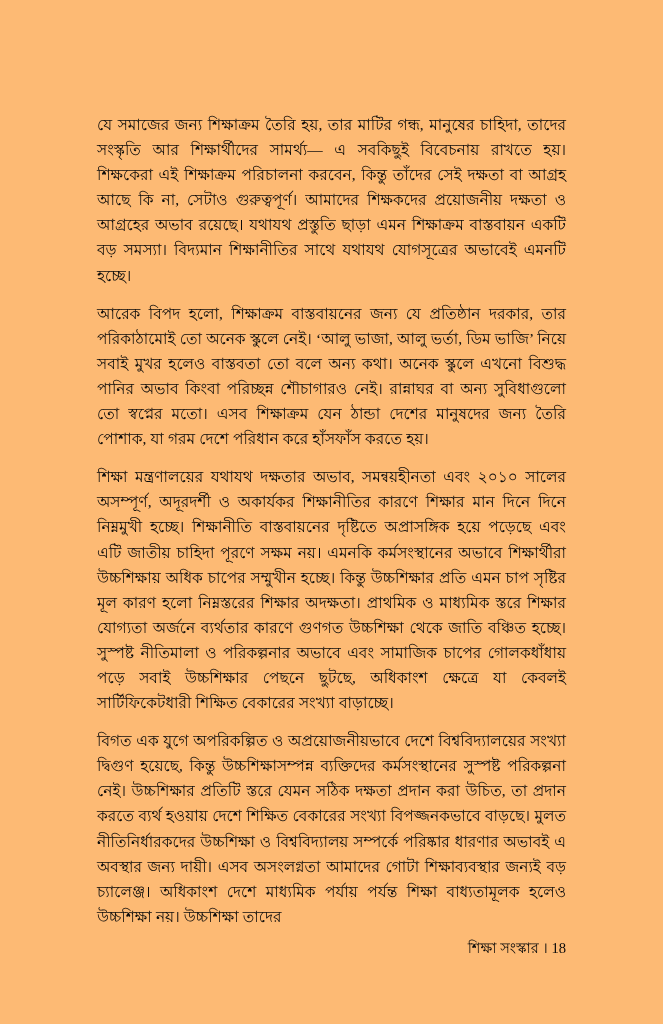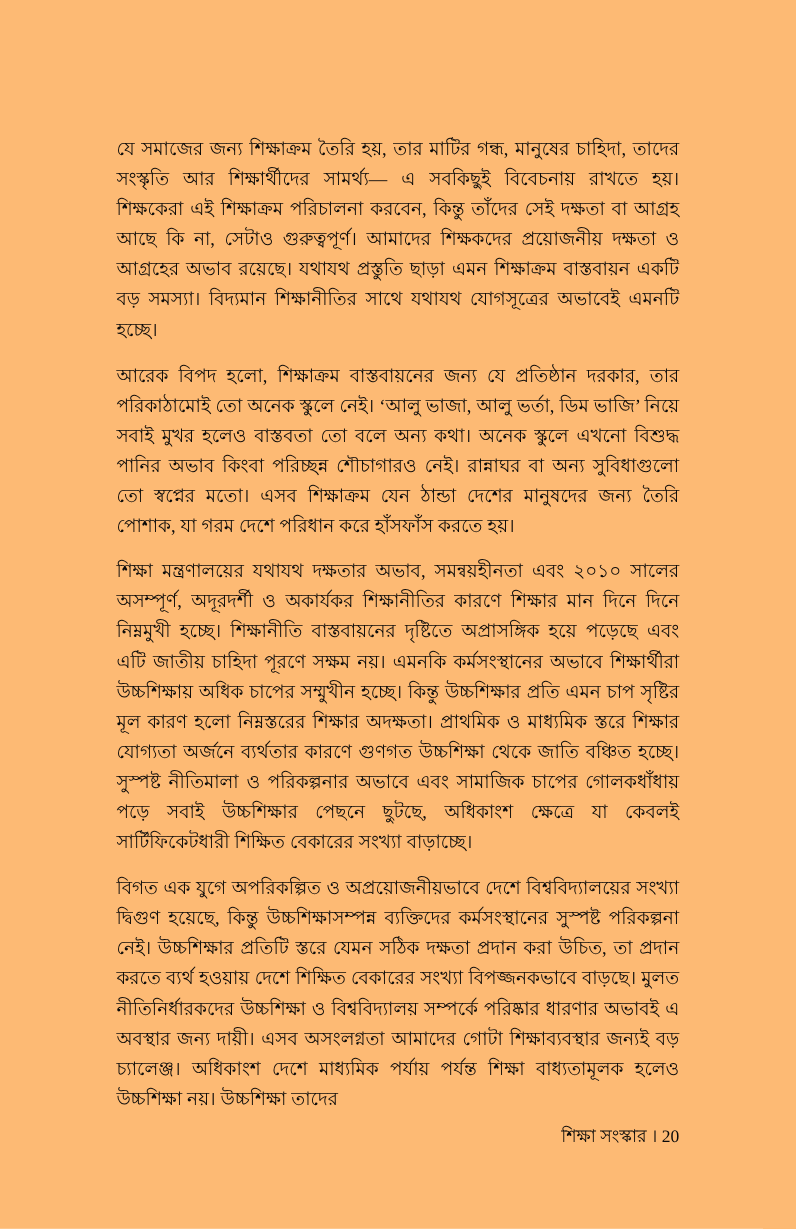--- a/index.html
+++ b/index.html
@@ -77,16 +77,16 @@
     <p class="para">যে সমাজের জন্য শিক্ষাক্রম তৈরি হয়, তার মাটির গন্ধ, মানুষের চাহিদা, তাদের সংস্কৃতি আর শিক্ষার্থীদের সামর্থ্য— এ সবকিছুই বিবেচনায় রাখতে হয়। শিক্ষকেরা এই শিক্ষাক্রম পরিচালনা করবেন, কিন্তু তাঁদের সেই দক্ষতা বা আগ্রহ আছে কি না, সেটাও গুরুত্বপূর্ণ। আমাদের শিক্ষকদের প্রয়োজনীয় দক্ষতা ও আগ্রহের অভাব রয়েছে। যথাযথ প্রস্তুতি ছাড়া এমন শিক্ষাক্রম বাস্তবায়ন একটি বড় সমস্যা। বিদ্যমান শিক্ষানীতির সাথে যথাযথ যোগসূত্রের অভাবেই এমনটি হচ্ছে।</p>
 
     <p class="para">আরেক বিপদ হলো, শিক্ষাক্রম বাস্তবায়নের জন্য যে প্রতিষ্ঠান দরকার, তার পরিকাঠামোই তো অনেক স্কুলে নেই। ‘আলু ভাজা, আলু ভর্তা, ডিম ভাজি’ নিয়ে সবাই মুখর হলেও বাস্তবতা তো বলে অন্য কথা। অনেক স্কুলে এখনো বিশুদ্ধ পানির অভাব কিংবা পরিচ্ছন্ন শৌচাগারও নেই। রান্নাঘর বা অন্য সুবিধাগুলো তো স্বপ্নের মতো। এসব শিক্ষাক্রম যেন ঠান্ডা দেশের মানুষদের জন্য তৈরি পোশাক, যা গরম দেশে পরিধান করে হাঁসফাঁস করতে হয়।</p>
 
     <p class="para">শিক্ষা মন্ত্রণালয়ের যথাযথ দক্ষতার অভাব, সমন্বয়হীনতা এবং ২০১০ সালের অসম্পূর্ণ, অদূরদর্শী ও অকার্যকর শিক্ষানীতির কারণে শিক্ষার মান দিনে দিনে নিম্নমুখী হচ্ছে। শিক্ষানীতি বাস্তবায়নের দৃষ্টিতে অপ্রাসঙ্গিক হয়ে পড়েছে এবং এটি জাতীয় চাহিদা পূরণে সক্ষম নয়। এমনকি কর্মসংস্থানের অভাবে শিক্ষার্থীরা উচ্চশিক্ষায় অধিক চাপের সম্মুখীন হচ্ছে। কিন্তু উচ্চশিক্ষার প্রতি এমন চাপ সৃষ্টির মূল কারণ হলো নিম্নস্তরের শিক্ষার অদক্ষতা। প্রাথমিক ও মাধ্যমিক স্তরে শিক্ষার যোগ্যতা অর্জনে ব্যর্থতার কারণে গুণগত উচ্চশিক্ষা থেকে জাতি বঞ্চিত হচ্ছে। সুস্পষ্ট নীতিমালা ও পরিকল্পনার অভাবে এবং সামাজিক চাপের গোলকধাঁধায় পড়ে সবাই উচ্চশিক্ষার পেছনে ছুটছে, অধিকাংশ ক্ষেত্রে যা কেবলই সার্টিফিকেটধারী শিক্ষিত বেকারের সংখ্যা বাড়াচ্ছে।</p>
 
     <p class="para">বিগত এক যুগে অপরিকল্পিত ও অপ্রয়োজনীয়ভাবে দেশে বিশ্ববিদ্যালয়ের সংখ্যা দ্বিগুণ হয়েছে, কিন্তু উচ্চশিক্ষাসম্পন্ন ব্যক্তিদের কর্মসংস্থানের সুস্পষ্ট পরিকল্পনা নেই। উচ্চশিক্ষার প্রতিটি স্তরে যেমন সঠিক দক্ষতা প্রদান করা উচিত, তা প্রদান করতে ব্যর্থ হওয়ায় দেশে শিক্ষিত বেকারের সংখ্যা বিপজ্জনকভাবে বাড়ছে। মুলত নীতিনির্ধারকদের উচ্চশিক্ষা ও বিশ্ববিদ্যালয় সম্পর্কে পরিষ্কার ধারণার অভাবই এ অবস্থার জন্য দায়ী। এসব অসংলগ্নতা আমাদের গোটা শিক্ষাব্যবস্থার জন্যই বড় চ্যালেঞ্জ। অধিকাংশ দেশে মাধ্যমিক পর্যায় পর্যন্ত শিক্ষা বাধ্যতামূলক হলেও উচ্চশিক্ষা নয়। উচ্চশিক্ষা তাদের</p>
   </div>
 
   <div class="footer">
-    <span class="footer-text">শিক্ষা সংস্কার । 20</span>
+    <span class="footer-text">শিক্ষা সংস্কার । 18</span>
   </div>
 
 </div>
 
 </body></html>

